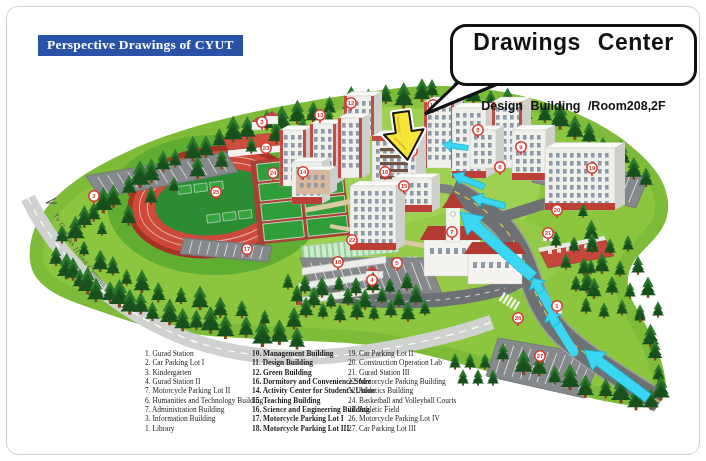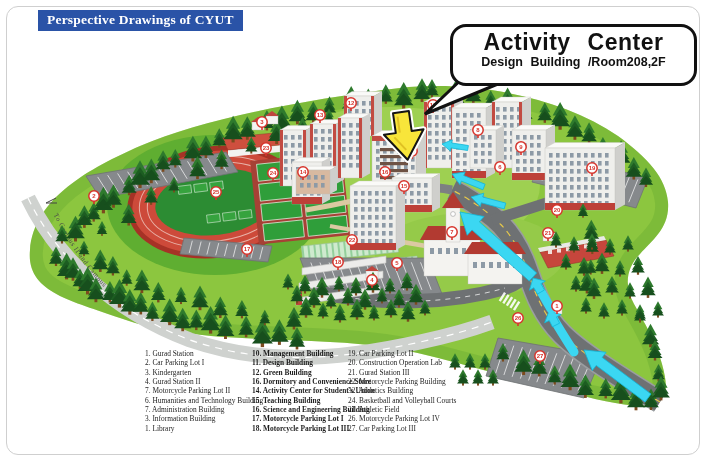--- a/index.html
+++ b/index.html
@@ -1,28 +1,28 @@
 <!DOCTYPE html>
 <html><head>
 <meta charset="utf-8">
 <title>Perspective Drawings of CYUT</title>
 <style>
   html,body{margin:0;padding:0;background:#fff;}
   .page{position:relative;width:706px;height:461px;background:#ffffff;overflow:hidden;
         font-family:"Liberation Sans",sans-serif;}
   .frame{position:absolute;inset:6px;border:1px solid #cfcfcf;border-radius:12px;z-index:9;pointer-events:none;}
   #map{position:absolute;left:0;top:0;z-index:1;}
-  .title{position:absolute;left:38px;top:10px;z-index:5;background:#2a53a7;color:#fff;
+  .title{position:absolute;left:38px;top:35px;z-index:5;background:#2a53a7;color:#fff;
          font-family:"Liberation Serif",serif;font-weight:bold;font-size:13.5px;
          padding:2px 9px 3px 9px;letter-spacing:.2px;}
   .callout{position:absolute;left:450px;top:24px;width:241px;height:56px;z-index:7;
            background:#fff;border:3px solid #111;border-radius:16px;text-align:center;}
   .callout .t1{font-size:23px;font-weight:bold;letter-spacing:.5px;word-spacing:10px;
                color:#111;margin-top:2px;line-height:26px;}
-  .callout .t2{font-size:12.5px;font-weight:bold;color:#111;word-spacing:4px;line-height:15px;}
+  .callout .t2{font-size:12.5px;font-weight:bold;color:#111;word-spacing:4px;line-height:15px;margin-top:44px;}
   .tail{position:absolute;left:408px;top:66px;z-index:6;}
   .legend{position:absolute;left:0;top:0;width:706px;height:461px;z-index:4;pointer-events:none;}
   .legend-col{position:absolute;top:349px;font-family:"Liberation Serif",serif;
               font-size:7.4px;line-height:9.35px;color:#1d1d1d;white-space:nowrap;}
   .c1{left:145px;} .c2{left:252px;font-weight:bold;} .c3{left:348px;}
 </style>
 </head>
 <body>
 
 <div class="page">
@@ -1025,17 +1025,17 @@
   </div>
 
   <div class="frame"></div>
 
   <div class="title">Perspective Drawings of CYUT</div>
 
   <svg class="tail" width="100" height="56">
     <polygon points="57,10 85,20 17,48" fill="#ffffff" stroke="#111" stroke-width="3"></polygon>
   </svg>
   <div class="callout">
-    <div class="t1">Activity Center</div>
+    <div class="t1">Drawings Center</div>
     <div class="t2">Design Building /Room208,2F</div>
   </div>
 
 </div>
 
 </body></html>

